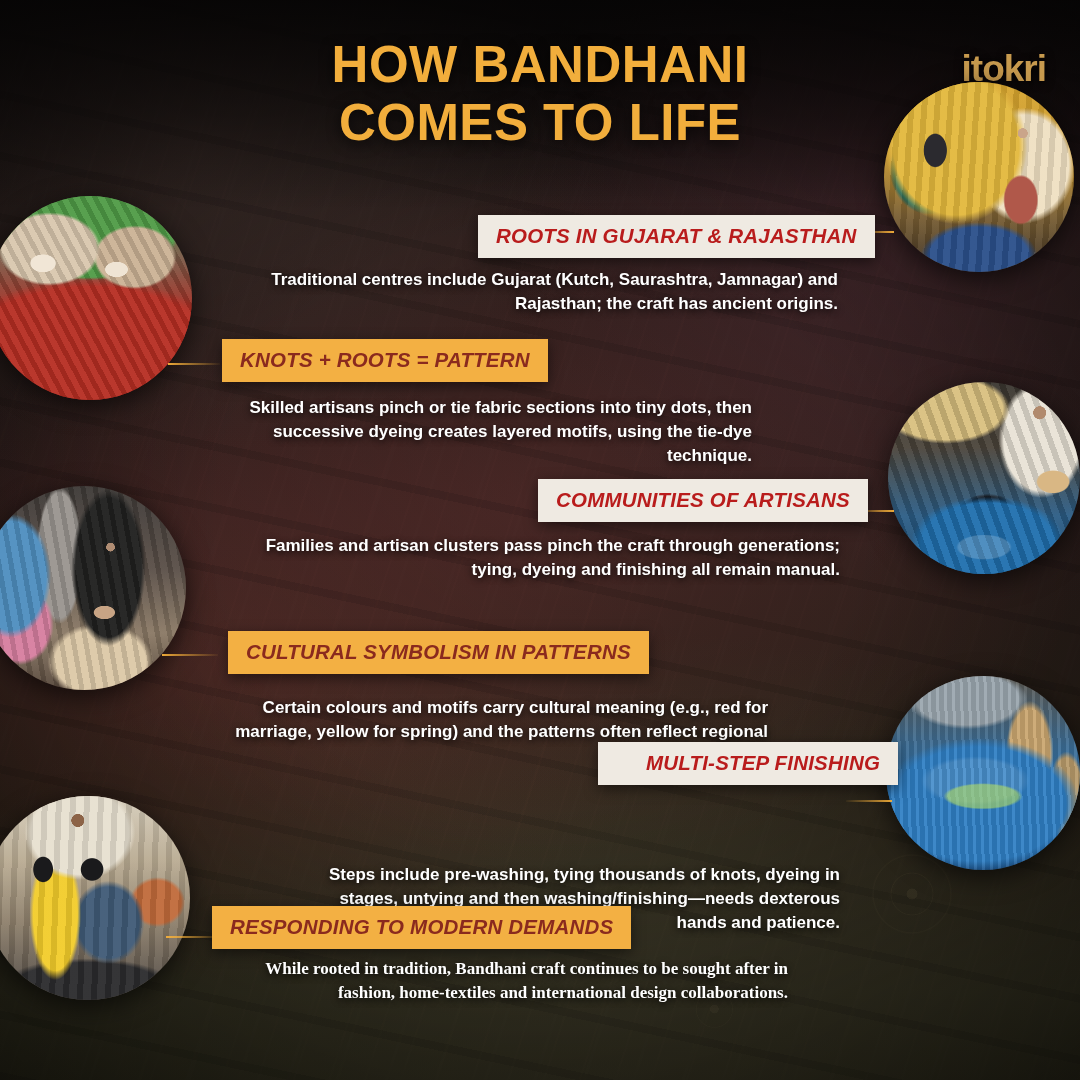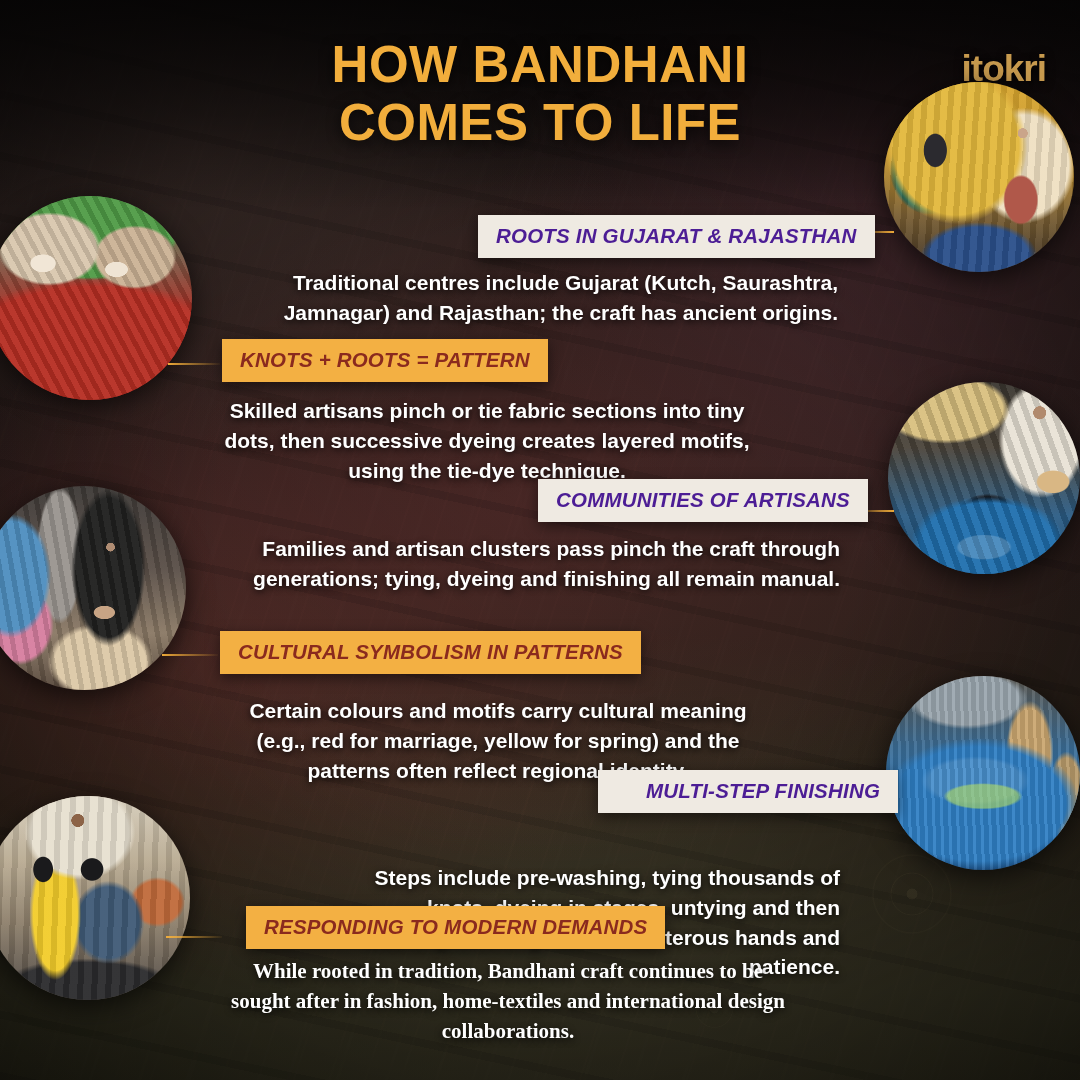--- a/index.html
+++ b/index.html
@@ -136,33 +136,33 @@
   .badge {
     position:absolute;
     padding:9px 18px 10px;
     font-size:20.5px;
     font-weight:bold;
     font-style:italic;
     letter-spacing:.2px;
     white-space:nowrap;
     box-shadow:0 4px 14px rgba(0,0,0,.5);
   }
-  .badge.cream { background:#EFEAE2; color:#4c1d95; }
+  .badge.cream { background:#EFEAE2; color:#b91c1c; }
   .badge.amber { background:#F3B043; color:#8A2A1E; }
 
   .body {
     position:absolute;
     color:#FFFFFF;
-    font-size:21px;
+    font-size:17px;
     font-weight:bold;
     line-height:1.42;
     text-shadow:0 2px 7px rgba(0,0,0,.85);
   }
   .body.right { text-align:right; }
-  .body.left  { text-align:center; }
+  .body.left  { text-align:right; }
 
   
   .scene-tying-red {
     background:
       radial-gradient(ellipse 42% 30% at 30% 26%, #d9c7ae 0 55%, rgba(0,0,0,0) 60%),
       radial-gradient(ellipse 34% 26% at 72% 30%, #cbb295 0 55%, rgba(0,0,0,0) 60%),
       radial-gradient(ellipse 60% 34% at 50% 16%, #4f9b46 0 70%, rgba(0,0,0,0) 74%),
       radial-gradient(ellipse 90% 55% at 50% 84%, #b62d22 0 72%, rgba(0,0,0,0) 80%),
       linear-gradient(180deg,#3f7b39 0%, #7a5a47 30%, #a82a20 58%, #8d2218 100%);
   }
@@ -348,22 +348,22 @@
 
   <div class="badge cream" style="left:478px; top:215px;">ROOTS IN GUJARAT &amp; RAJASTHAN</div>
   <div class="body right" style="right:242px; top:268px; width:600px;">Traditional centres include Gujarat (Kutch, Saurashtra, Jamnagar) and Rajasthan; the craft has ancient origins.</div>
 
   <div class="badge amber" style="left:222px; top:339px;">KNOTS + ROOTS = PATTERN</div>
   <div class="body left" style="left:222px; top:396px; width:530px;">Skilled artisans pinch or tie fabric sections into tiny dots, then successive dyeing creates layered motifs, using the tie-dye technique.</div>
 
   <div class="badge cream" style="left:538px; top:479px;">COMMUNITIES OF ARTISANS</div>
   <div class="body right" style="right:240px; top:534px; width:610px;">Families and artisan clusters pass pinch the craft through generations; tying, dyeing and finishing all remain manual.</div>
 
-  <div class="badge amber" style="left:220px; top:631px;">CULTURAL SYMBOLISM IN PATTERNS</div>
+  <div class="badge amber" style="left:228px; top:631px;">CULTURAL SYMBOLISM IN PATTERNS</div>
   <div class="body left" style="left:228px; top:684px; width:540px;margin-top:12px;">Certain colours and motifs carry cultural meaning (e.g., red for marriage, yellow for spring) and the patterns often reflect regional identity.</div>
 
-  <div class="badge cream" style="left:598px; top:770px;padding-left:48px;">MULTI-STEP FINISHING</div>
+  <div class="badge cream" style="left:598px; top:742px;padding-left:48px;">MULTI-STEP FINISHING</div>
   <div class="body right" style="right:240px; top:823px; width:520px;margin-top:40px;">Steps include pre-washing, tying thousands of knots, dyeing in stages, untying and then washing/finishing—needs dexterous hands and patience.</div>
 
-  <div class="badge amber" style="left:246px; top:906px;">RESPONDING TO MODERN DEMANDS</div>
+  <div class="badge amber" style="left:212px; top:906px;">RESPONDING TO MODERN DEMANDS</div>
   <div class="body left" style="left:228px; top:957px; width:560px;font-family:Liberation Serif, serif;">While rooted in tradition, Bandhani craft continues to be sought after in fashion, home-textiles and international design collaborations.</div>
 
 </div>
 
 </body></html>

